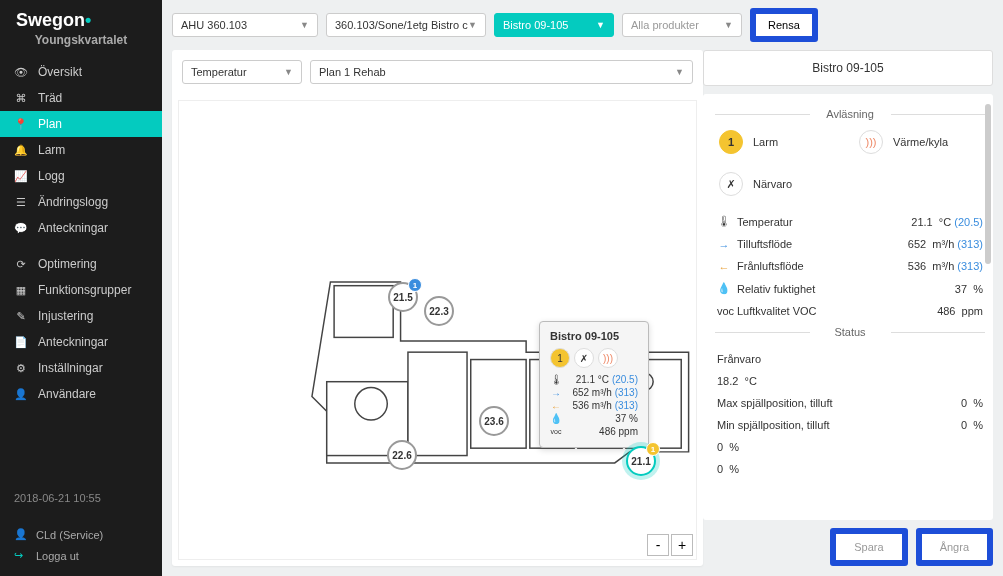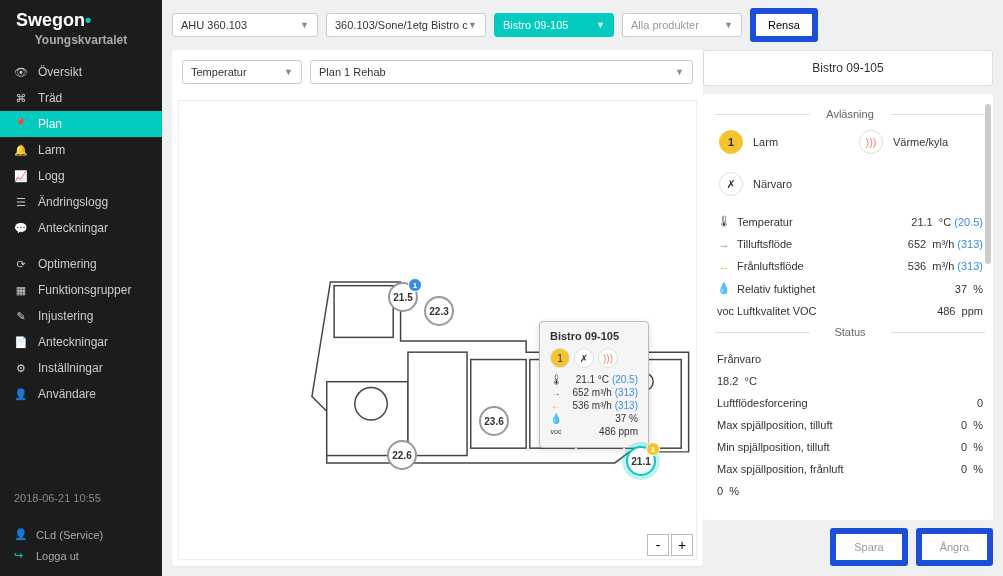--- a/index.html
+++ b/index.html
@@ -299,33 +299,28 @@
             </div>
           <div class="section-label">Status</div>
           <div id="status">
               <div class="data-row">
                 <span class="val">Frånvaro</span>
               </div>
               <div class="data-row">
                 <span class="val">18.2&nbsp;&nbsp;°C</span>
               </div>
               <div class="data-row">
-                <span class="lbl">Luftflödesforcering</span>
-                <span class="val">0</span>
-              </div>
-              <div class="data-row">
                 <span class="lbl">Max spjällposition, tilluft</span>
                 <span class="val">0&nbsp;&nbsp;%</span>
               </div>
               <div class="data-row">
                 <span class="lbl">Min spjällposition, tilluft</span>
                 <span class="val">0&nbsp;&nbsp;%</span>
               </div>
               <div class="data-row">
-                <span class="lbl">Max spjällposition, frånluft</span>
                 <span class="val">0&nbsp;&nbsp;%</span>
               </div>
               <div class="data-row">
                 <span class="val">0&nbsp;&nbsp;%</span>
               </div>
             </div>
         </div>
         <div class="rp-footer">
           <button class="btn">Spara</button>
           <button class="btn">Ångra</button>

